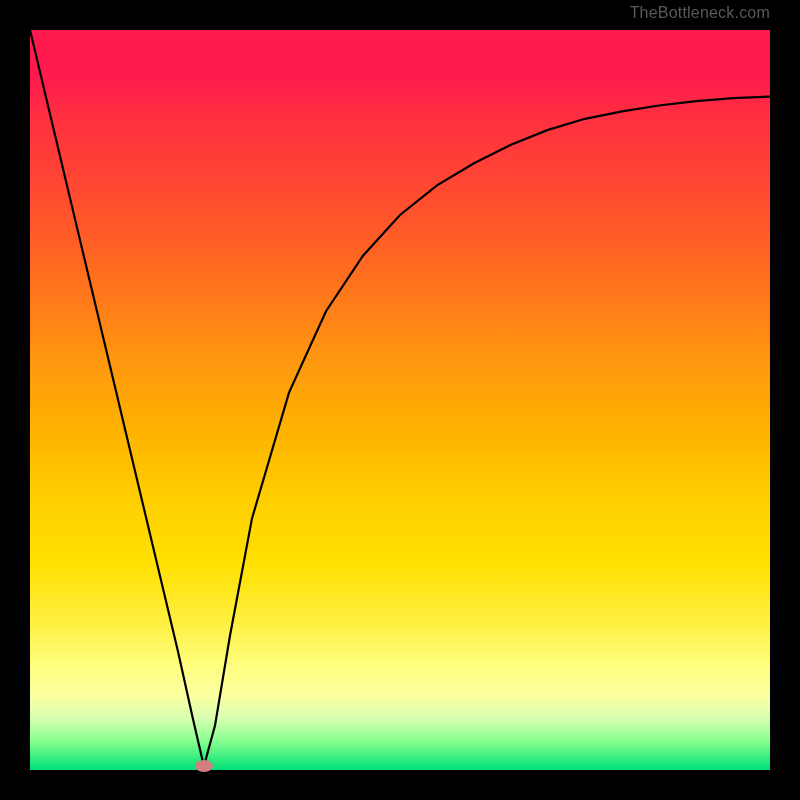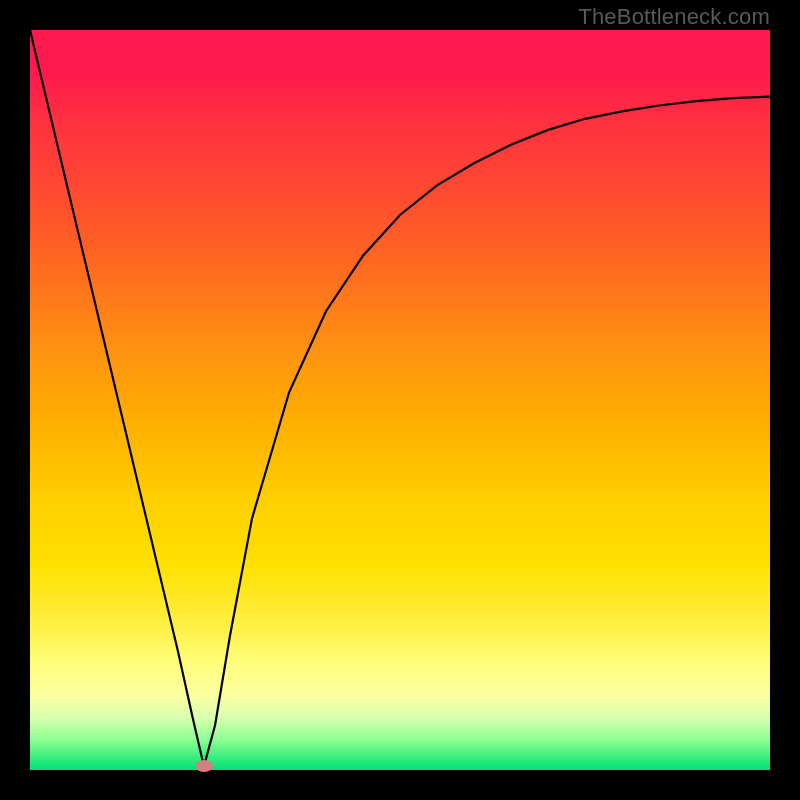--- a/index.html
+++ b/index.html
@@ -41,21 +41,21 @@
       #8aff90 96%,
       #20e87a 99%,
       #00e080 100%
     );
   }
   .watermark {
     position: absolute;
     top: 4px;
     right: 30px;
     color: #595959;
-    font-size: 22px;
+    font-size: 16px;
     font-weight: 500;
     letter-spacing: 0.2px;
     margin-left: 44px;
   }
   .curve-svg {
     position: absolute;
     left: 0;
     top: 0;
     width: 740px;
     height: 740px;

